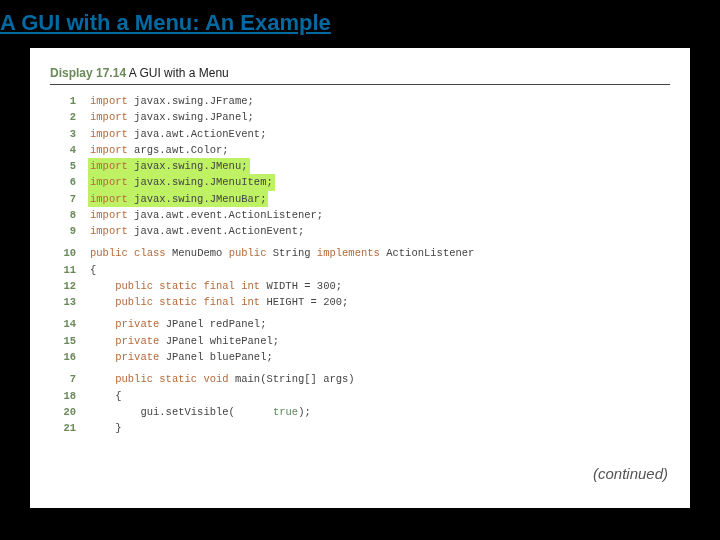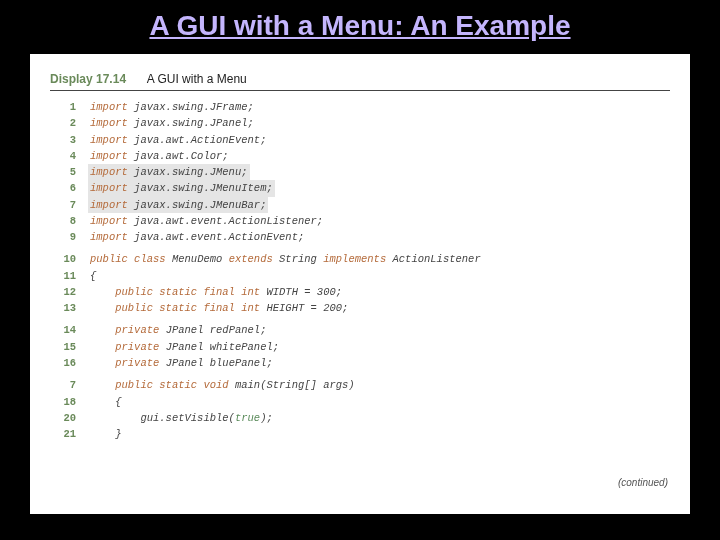--- a/index.html
+++ b/index.html
@@ -4,42 +4,40 @@
 <style>
   * { margin: 0; padding: 0; box-sizing: border-box; }
   body {
     width: 720px;
     height: 540px;
     background: #000;
     font-family: Arial, sans-serif;
     overflow: hidden;
   }
   .slide-title {
-    color: #c4b5fd;
-    font-size: 28px;
+    color: #0369a1;
+    font-size: 22px;
     font-weight: bold;
     text-decoration: underline;
-    text-align: center;
     padding: 10px 0 6px 0;
   }
   .content-box {
     background: #fff;
     margin: 6px 30px 0 30px;
     height: 460px;
     padding: 18px 20px 10px 20px;
     position: relative;
   }
   .display-header {
     font-size: 12px;
     margin-bottom: 4px;
   }
   .display-label {
     color: #6a8a5a;
     font-weight: bold;
-    margin-right: 18px;
   }
   .display-title {
     color: #222;
     font-weight: normal;
   }
   .header-rule {
     border: none;
     border-top: 1px solid #444;
     margin-bottom: 8px;
   }
@@ -55,35 +53,35 @@
   }
   .line-num {
     display: inline-block;
     width: 26px;
     text-align: right;
     color: #6a8a5a;
     font-weight: bold;
     margin-right: 14px;
     flex-shrink: 0;
   }
-  .code-text { white-space: pre; font-style: italic; }
+  .code-text { white-space: pre; }
   .kw { color: #b46a3a; }
-  .lit { color: #5a8a5a; }
+  .lit { color: #5a8a5a; margin-left: 38px; }
   .gap { height: 6px; }
   .hl {
-    background: #e5e5e5;
+    background: #bef264;
     display: inline-block;
     padding: 0 2px;
     margin-left: -2px;
   }
   .continued {
     position: absolute;
     bottom: 26px;
     right: 22px;
-    font-size: 10px;
+    font-size: 15px;
     font-style: italic;
     color: #555;
   }
 </style>
 </head>
 <body>
 
 <div class="slide-title">A GUI with a Menu: An Example</div>
 
 <div class="content-box">
@@ -102,21 +100,21 @@
       <div class="code-line">
         <span class="line-num">2</span>
         <span class="code-text"><span class="kw">import </span><span>javax.swing.JPanel;</span></span>
       </div>
       <div class="code-line">
         <span class="line-num">3</span>
         <span class="code-text"><span class="kw">import </span><span>java.awt.ActionEvent;</span></span>
       </div>
       <div class="code-line">
         <span class="line-num">4</span>
-        <span class="code-text"><span class="kw">import </span><span>java.awt.Color;</span></span>
+        <span class="code-text"><span class="kw">import </span><span>args.awt.Color;</span></span>
       </div>
       <div class="code-line">
         <span class="line-num">5</span>
         <span class="code-text hl"><span class="kw">import </span><span>javax.swing.JMenu;</span></span>
       </div>
       <div class="code-line">
         <span class="line-num">6</span>
         <span class="code-text hl"><span class="kw">import </span><span>javax.swing.JMenuItem;</span></span>
       </div>
       <div class="code-line">
@@ -127,21 +125,21 @@
         <span class="line-num">8</span>
         <span class="code-text"><span class="kw">import </span><span>java.awt.event.ActionListener;</span></span>
       </div>
       <div class="code-line">
         <span class="line-num">9</span>
         <span class="code-text"><span class="kw">import </span><span>java.awt.event.ActionEvent;</span></span>
       </div>
       <div class="gap"></div>
       <div class="code-line">
         <span class="line-num">10</span>
-        <span class="code-text"><span class="kw">public class </span><span>MenuDemo </span><span class="kw">extends </span><span>String </span><span class="kw">implements </span><span>ActionListener</span></span>
+        <span class="code-text"><span class="kw">public class </span><span>MenuDemo </span><span class="kw">public </span><span>String </span><span class="kw">implements </span><span>ActionListener</span></span>
       </div>
       <div class="code-line">
         <span class="line-num">11</span>
         <span class="code-text">{</span>
       </div>
       <div class="code-line">
         <span class="line-num">12</span>
         <span class="code-text"><span class="kw">    public static final int </span><span>WIDTH = 300;</span></span>
       </div>
       <div class="code-line">

